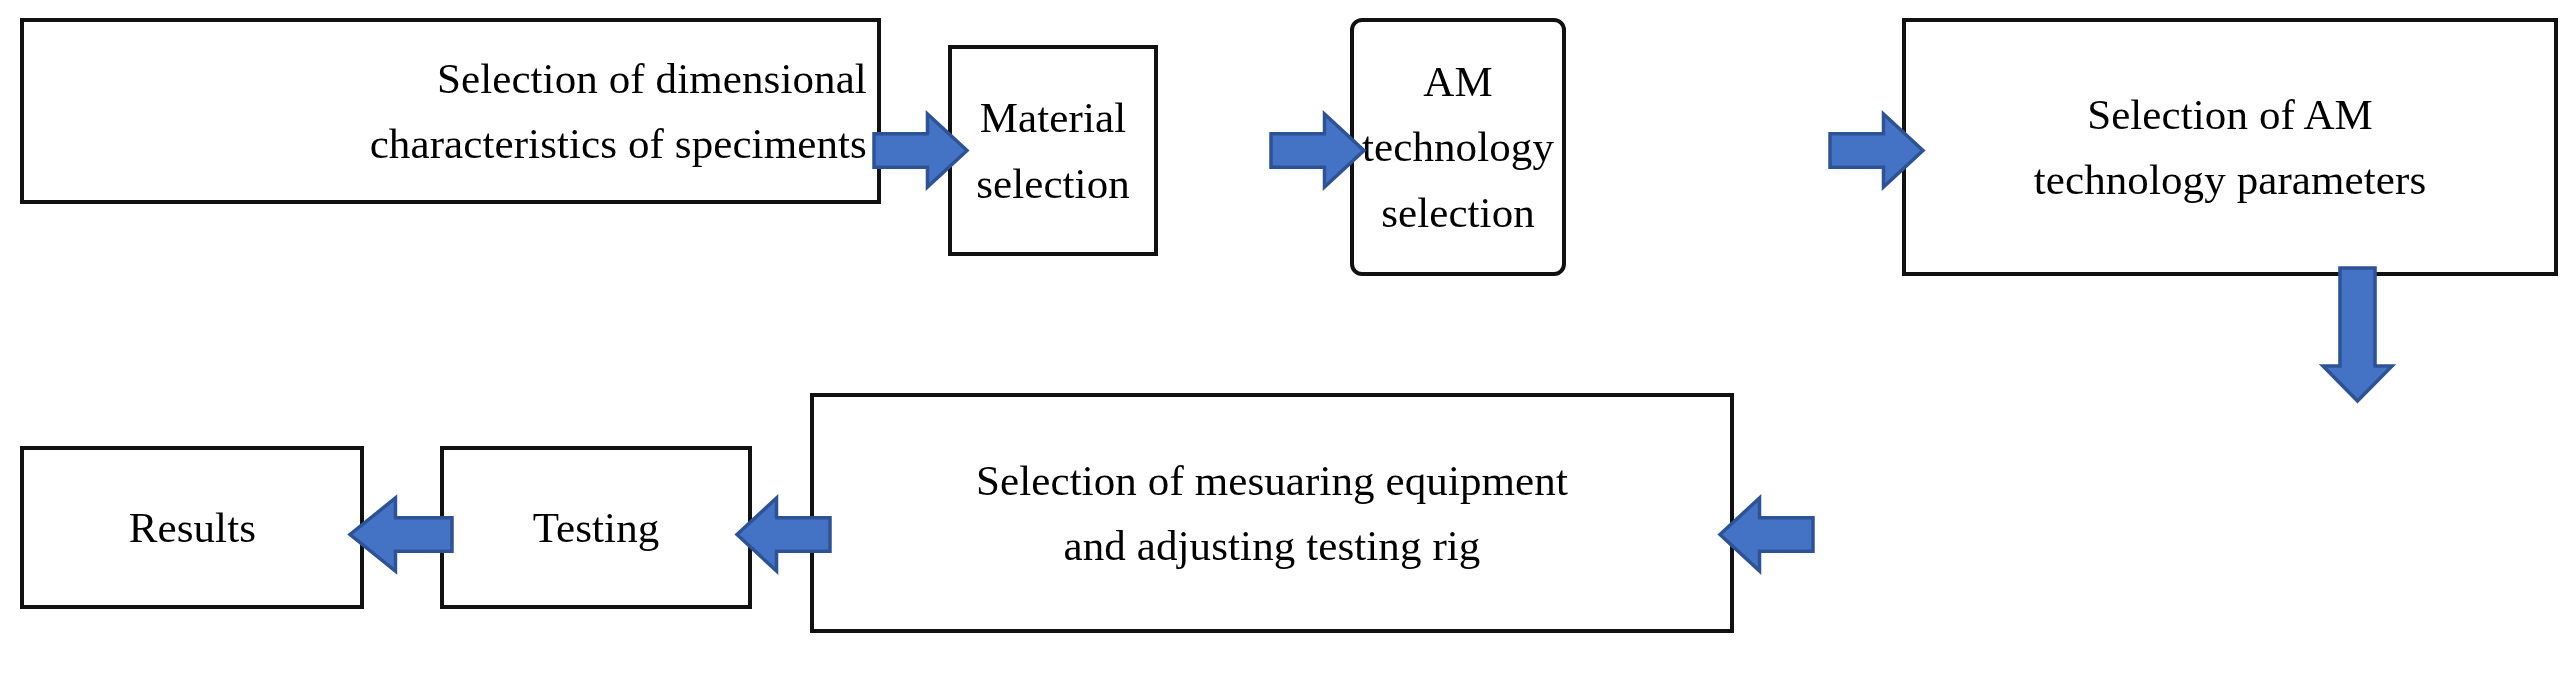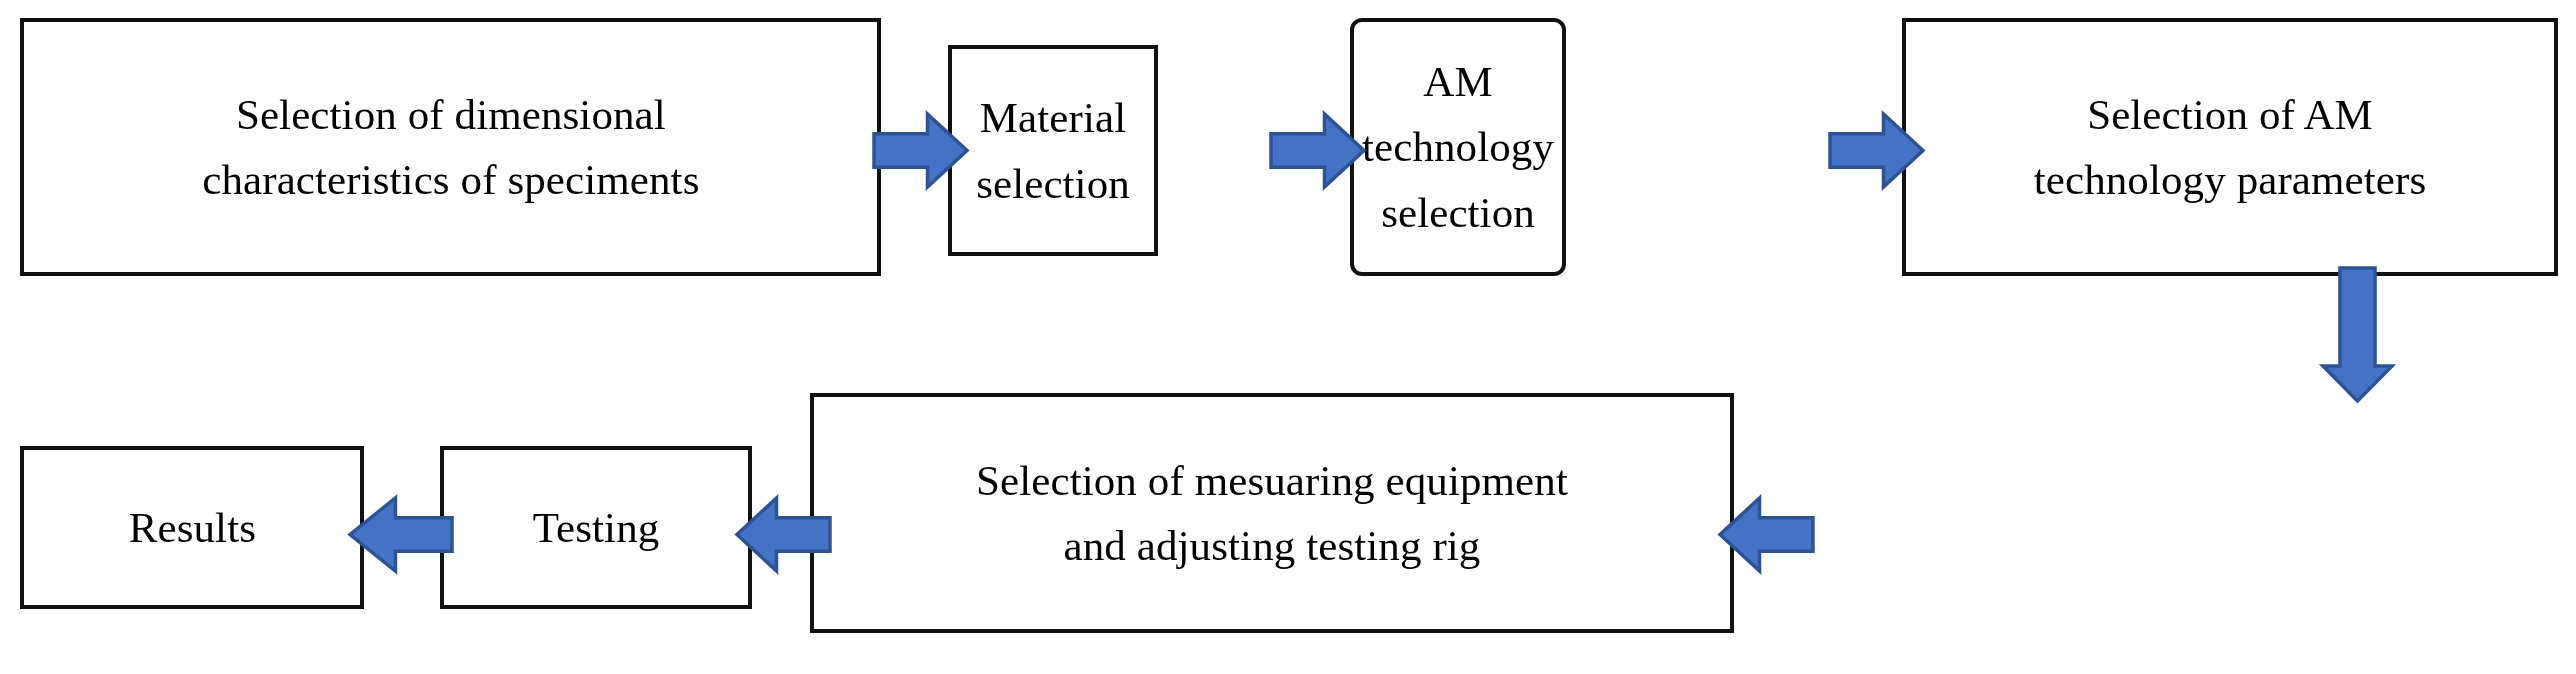--- a/index.html
+++ b/index.html
@@ -33,21 +33,21 @@
     display: block;
     width: 100%;
     padding: 0 10.5px;
     font-size: 43px;
     line-height: 1.52;
     letter-spacing: 0.1px;
     white-space: pre-line;
   }
 
   
-  #node-dimensional   { left: 20.4px;   top: 18px;  width: 861px; height: 258px; }
+  #node-dimensional   { left: 20.4px;   top: 18px;  width: 861px; height: 186px; text-align: right; }
   #node-material      { left: 948px; top: 6px;  width: 210px;  height: 211px; margin-top: 39px; }
   #node-amtech        { left: 1350px; top: 18px;  width: 216px;  height: 258px; border-radius: 12px; }
   #node-amparams      { left: 1902px; top: 18px;  width: 656px; height: 258px; }
 
   #node-results       { left: 20.4px;   top: 446px; width: 344px;  height: 163px; }
   #node-testing       { left: 440px;  top: 446px; width: 312px;  height: 163px; }
   #node-measuring     { left: 810px; top: 393px; width: 924px; height: 240px; }
   #node-conditions    { left: 1798px; top: 391px; width: 767px; height: 277px; }
 
   

